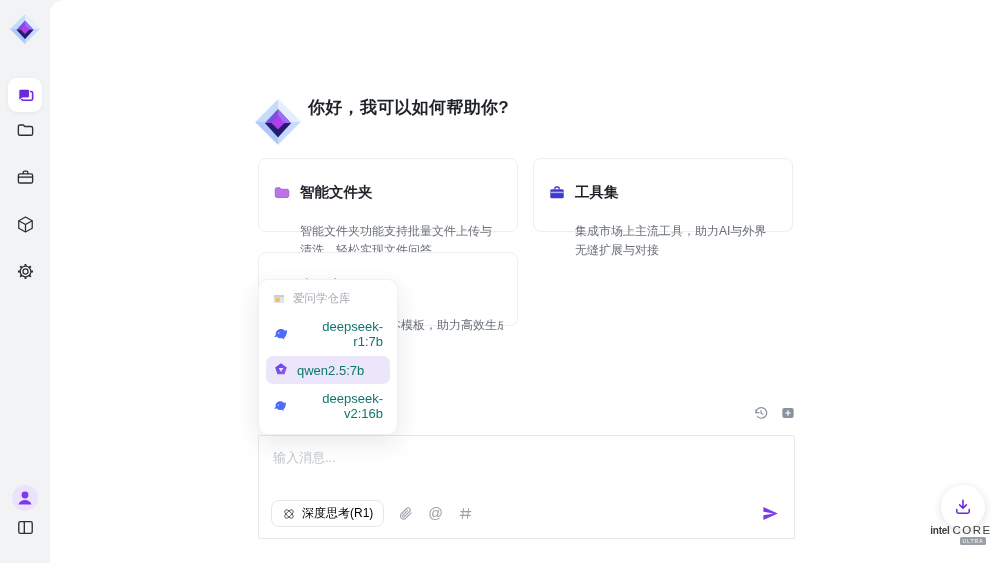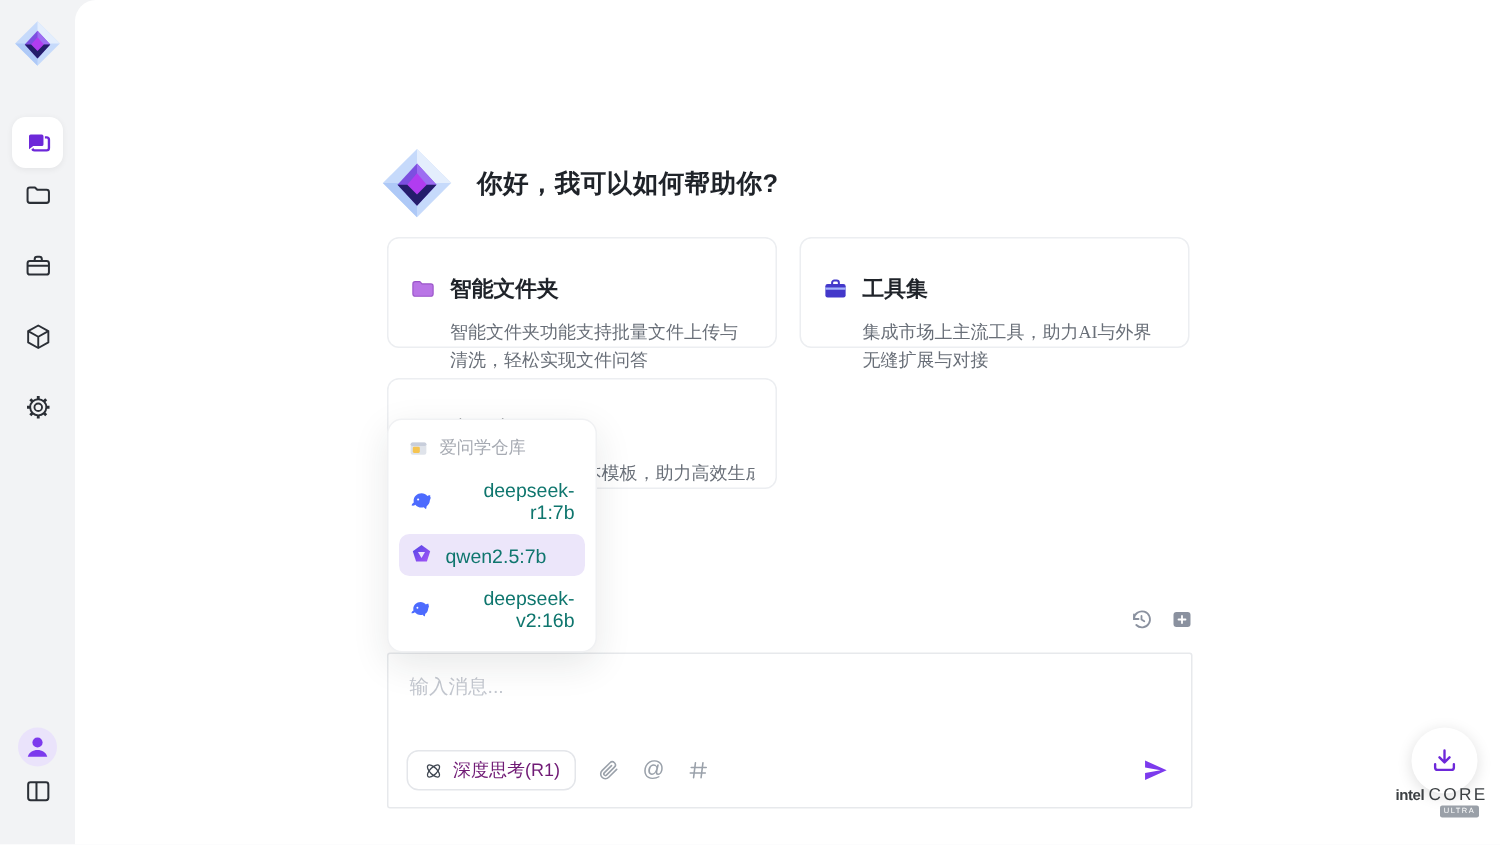--- a/index.html
+++ b/index.html
@@ -9,49 +9,49 @@
   
   .sidebar { position:absolute; left:0; top:0; width:50px; height:563px; background:#f2f3f5; z-index:5; }
   .side-item { position:absolute; left:8px; width:34px; height:34px; display:flex; align-items:center; justify-content:center; border-radius:9px; cursor:pointer; }
   .side-item.active { background:#ffffff; box-shadow:0 1px 4px rgba(0,0,0,.06); }
   .side-item svg { display:block; }
 
   
   .main { position:absolute; left:50px; top:0; width:950px; height:563px; background:#ffffff; border-radius:14px 0 0 0; }
 
   
-  .greeting { position:absolute; left:252px; top:96px; display:flex; align-items:center; gap:14px; }
+  .greeting { position:absolute; left:252px; top:96px; display:flex; gap:4px; }
   .greeting-title { font-size:17px; font-weight:700; color:#1f2329; letter-spacing:.3px; }
 
   
   .card { position:absolute; width:260px; height:74px; border:1px solid #eceef1; border-radius:8px; background:#fff; padding:13px 14px; cursor:pointer; }
   .card-head { display:flex; align-items:center; gap:9px;margin-top:11px; }
   .card-title { font-size:14.5px; font-weight:700; color:#1f2329; }
-  .card-desc { margin-top:10px; margin-left:27px; font-size:12px; line-height:1.55; color:#696f78;font-family:Liberation Serif, serif; }
+  .card-desc { margin-top:20px; margin-left:27px; font-size:12px; line-height:1.55; color:#696f78; }
   .card-desc.offset { margin-left:0; padding-left:116px; white-space:nowrap; overflow:hidden; }
   #card-1 { left:258px; top:158px; } #card-2 { left:533px; top:158px; }
   #card-3 { left:258px; top:252px; } #card-4 { left:533px; top:252px; }
 
   
   .dropdown { position:absolute; left:258px; top:279px; width:140px; background:#fff; border:1px solid #f0f1f3; border-radius:10px; box-shadow:0 8px 24px rgba(31,35,41,.10); padding:7px; z-index:20;text-align:right; }
   .dd-header { display:flex; align-items:center; gap:7px; padding:4px 6px 6px; font-size:11.5px; color:#a6aab2; }
   .dd-item { display:flex; align-items:center; gap:8px; padding:6px 7px; border-radius:7px; font-size:13px; color:#0f766e; cursor:pointer; margin-top:1px; }
   .dd-item.selected { background:#ece6fa; }
 
   
   .model-btn { position:absolute; left:258px; top:400px; height:26px; display:flex; align-items:center; gap:7px; background:#f1f2f4; border-radius:8px; padding:0 10px; font-size:13px; color:#303540; cursor:pointer; }
   .top-icons { position:absolute; left:752px; top:404px; display:flex; gap:10px; align-items:center; }
   .top-icons .ticon { width:17px; height:17px; cursor:pointer; display:flex; align-items:center; justify-content:center; }
 
   
   .composer { position:absolute; left:258px; top:435px; width:537px; height:104px; border:1px solid #e7e9ec; border-radius:2px; background:#fff; }
   .composer textarea { position:absolute; left:2px; top:2px; width:520px; height:52px; border:none; outline:none; resize:none; padding:11px 12px; font-size:13px; font-family:inherit; color:#30353d; background:transparent; }
   .composer textarea::placeholder { color:#c3c7cf; }
   .composer-toolbar { position:absolute; left:12px; right:14px; bottom:11px; display:flex; align-items:center; }
-  .pill { display:flex; align-items:center; gap:6px; border:1px solid #e4e6ea; border-radius:8px; padding:4px 10px; font-size:12px; color:#701a75; cursor:pointer; background:#fff; }
+  .pill { display:flex; align-items:center; gap:6px; border:1px solid #e4e6ea; border-radius:8px; padding:4px 10px; font-size:12px; color:#000000; cursor:pointer; background:#fff; }
   .mini-icons { display:flex; align-items:center; gap:15px; margin-left:14px; color:#9aa1aa; }
   .mini-icons .micon { cursor:pointer; display:flex; align-items:center; }
   .at-glyph { font-size:14.5px; color:#9aa1aa; line-height:1; }
   .send { margin-left:auto; cursor:pointer; display:flex; }
 
   
   .fab { position:absolute; left:941px; top:485px; width:44px; height:44px; background:#fff; border-radius:50%; box-shadow:0 2px 10px rgba(0,0,0,.13); display:flex; align-items:center; justify-content:center; cursor:pointer; z-index:6; }
   .intel { position:absolute; left:926px; top:524px; width:70px; text-align:center; z-index:6; }
   .intel-line { display:flex; align-items:baseline; justify-content:center; gap:3px; color:#3c4043; }
   .intel-name { font-size:10px; font-weight:700; letter-spacing:-.3px; }

